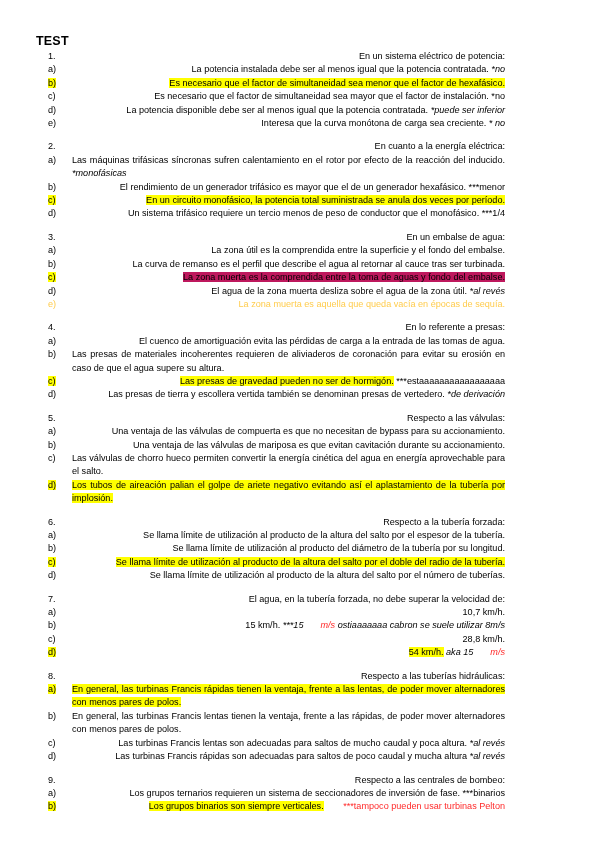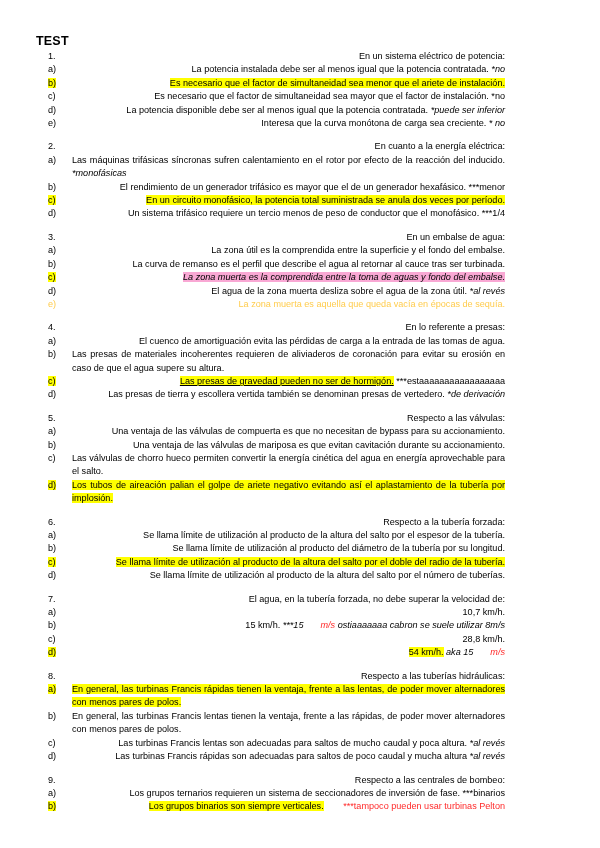--- a/index.html
+++ b/index.html
@@ -95,21 +95,21 @@
         <div class="row stem">
           <span class="marker">1.</span>
           <span class="body">En un sistema eléctrico de potencia:</span>
         </div>
         <div class="row">
           <span class="marker"><span>a)</span></span>
           <span class="body"><span>La potencia instalada debe ser al menos igual que la potencia contratada.</span> <span class="note">*no</span></span>
         </div>
         <div class="row hl">
           <span class="marker"><span style="background-color: rgb(255, 255, 0);">b)</span></span>
-          <span class="body"><span class="htext" style="background-color: rgb(255, 255, 0);">Es necesario que el factor de simultaneidad sea menor que el ariete de instalación.</span></span>
+          <span class="body"><span class="htext" style="background-color: rgb(255, 255, 0);">Es necesario que el factor de simultaneidad sea menor que el factor de hexafásico.</span></span>
         </div>
         <div class="row">
           <span class="marker"><span>c)</span></span>
           <span class="body"><span>Es necesario que el factor de simultaneidad sea mayor que el factor de instalación.</span> <span class="note note-plain">*no</span></span>
         </div>
         <div class="row">
           <span class="marker"><span>d)</span></span>
           <span class="body"><span>La potencia disponible debe ser al menos igual que la potencia contratada.</span> <span class="note">*puede ser inferior</span></span>
         </div>
         <div class="row">
@@ -147,21 +147,21 @@
         <div class="row">
           <span class="marker"><span>a)</span></span>
           <span class="body"><span>La zona útil es la comprendida entre la superficie y el fondo del embalse.</span></span>
         </div>
         <div class="row">
           <span class="marker"><span>b)</span></span>
           <span class="body"><span>La curva de remanso es el perfil que describe el agua al retornar al cauce tras ser turbinada.</span></span>
         </div>
         <div class="row hl">
           <span class="marker"><span style="background-color: rgb(255, 255, 0);">c)</span></span>
-          <span class="body"><span class="htext" style="background-color: #f9a8d4; font-style: italic;">La zona muerta es la comprendida entre la toma de aguas y fondo del embalse.</span></span>
+          <span class="body"><span class="htext" style="background-color: #be185d;">La zona muerta es la comprendida entre la toma de aguas y fondo del embalse.</span></span>
         </div>
         <div class="row">
           <span class="marker"><span>d)</span></span>
           <span class="body"><span>El agua de la zona muerta desliza sobre el agua de la zona útil.</span> <span class="note">*al revés</span></span>
         </div>
         <div class="row">
           <span class="marker"><span class="faded" style="color: rgb(255, 204, 77);">e)</span></span>
           <span class="body"><span class="faded" style="color: rgb(255, 204, 77);">La zona muerta es aquella que queda vacía en épocas de sequía.</span></span>
         </div>
       </div>
@@ -173,21 +173,21 @@
         <div class="row">
           <span class="marker"><span>a)</span></span>
           <span class="body"><span>El cuenco de amortiguación evita las pérdidas de carga a la entrada de las tomas de agua.</span></span>
         </div>
         <div class="row">
           <span class="marker"><span>b)</span></span>
           <span class="body justify"><span>Las presas de materiales incoherentes requieren de aliviaderos de coronación para evitar su erosión en caso de que el agua supere su altura.</span></span>
         </div>
         <div class="row hl">
           <span class="marker"><span style="background-color: rgb(255, 255, 0);">c)</span></span>
-          <span class="body"><span class="htext" style="background-color: rgb(255, 255, 0); text-decoration: underline;">Las presas de gravedad pueden no ser de hormigón.</span> <span class="note note-plain">***estaaaaaaaaaaaaaaaaa</span></span>
+          <span class="body"><span class="htext" style="background-color: rgb(255, 255, 0);">Las presas de gravedad pueden no ser de hormigón.</span> <span class="note note-plain">***estaaaaaaaaaaaaaaaaa</span></span>
         </div>
         <div class="row">
           <span class="marker"><span>d)</span></span>
           <span class="body"><span>Las presas de tierra y escollera vertida también se denominan presas de vertedero.</span> <span class="note">*de derivación</span></span>
         </div>
       </div>
       <div class="question-block">
         <div class="row stem">
           <span class="marker">5.</span>
           <span class="body">Respecto a las válvulas:</span>

